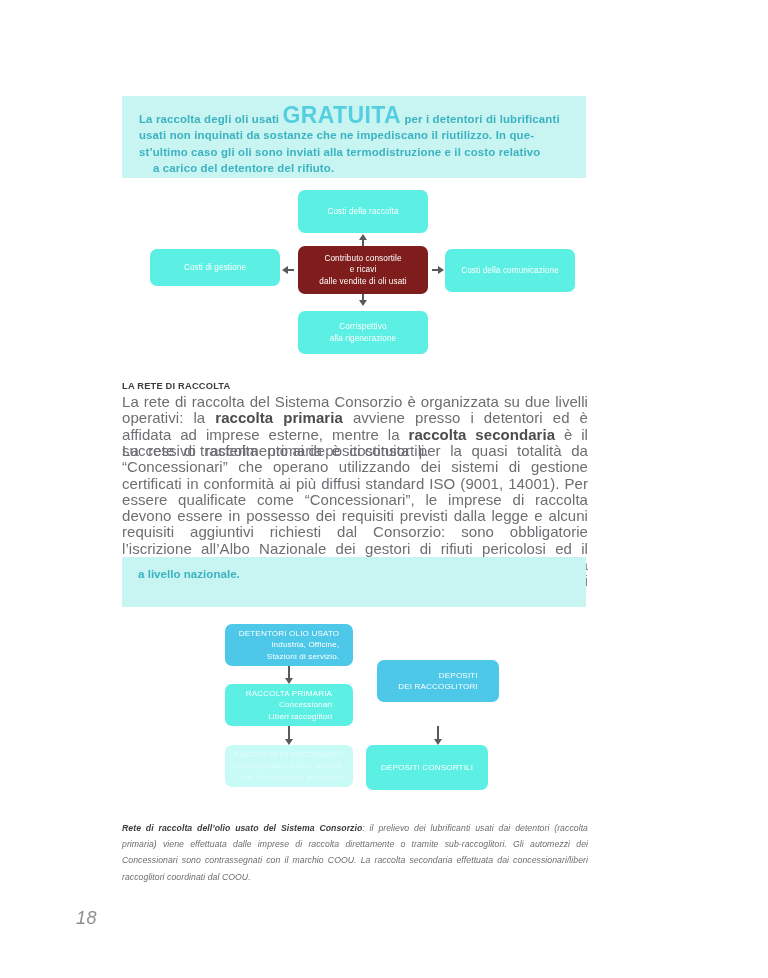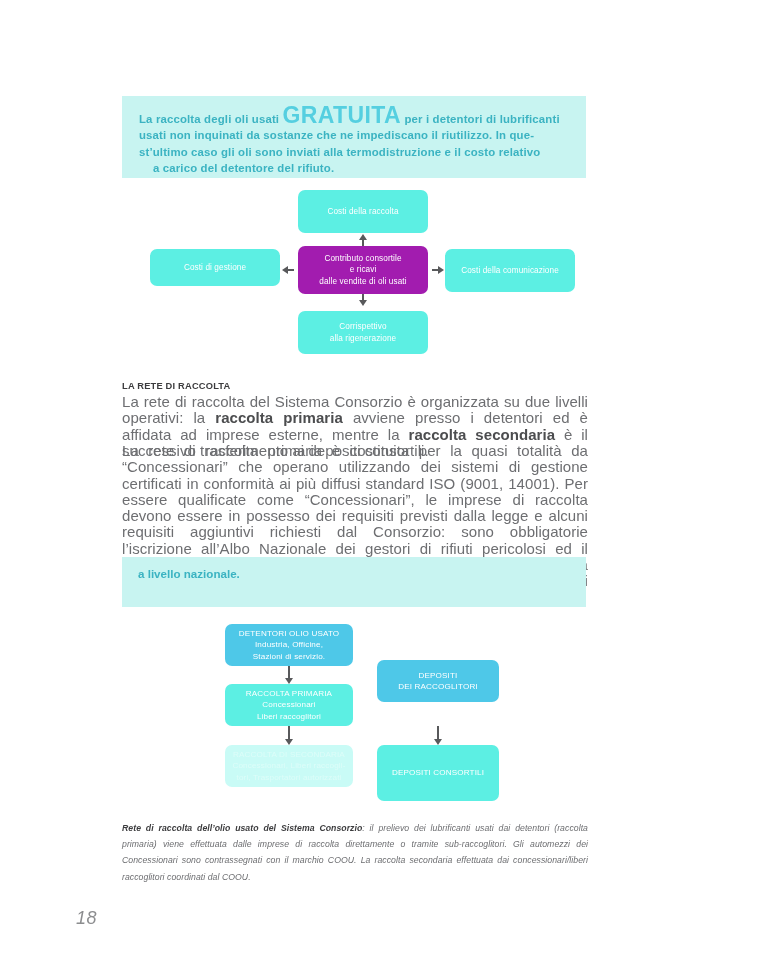--- a/index.html
+++ b/index.html
@@ -83,21 +83,21 @@
     align-items: center;
     justify-content: center;
     text-align: center;
     color: #ffffff;
     font-size: 8.2px;
     line-height: 11.5px;
     letter-spacing: 0.1px;
     box-sizing: border-box;
   }
   .dbox.turq { background: #5cefe3; }
-  .dbox.blue { background: #a21caf; }
+  .dbox.blue { background: #7f1d1d; }
 
   #box-costi-raccolta   { left: 298px; top: 190px; width: 130px; height: 43px; }
   #box-costi-gestione   { left: 150px; top: 249px; width: 130px; height: 37px; }
   #box-contributo       { left: 298px; top: 246px; width: 130px; height: 48px; }
   #box-costi-comunic    { left: 445px; top: 249px; width: 130px; height: 43px; }
   #box-corrispettivo    { left: 298px; top: 311px; width: 130px; height: 43px; }
 
   
   .arrow-line {
     position: absolute;
@@ -136,38 +136,38 @@
   #para-1 { top: 394px; }
   #para-2 { top: 443px; }
 
   
   .fbox {
     position: absolute;
     border-radius: 7px;
     display: flex;
     align-items: center;
     justify-content: center;
-    text-align: center;
+    text-align: right;
     color: #ffffff;
     font-size: 8.1px;
     line-height: 11.2px;
     letter-spacing: 0.15px;
     box-sizing: border-box;
   }
   .fbox.blue  { background: #4ec8e8; }
   .fbox.turq  { background: #5cefe3; }
   .fbox.faint { background: #c9fbf6; }
   .fbox.faint .lbl { color: #ddfdf9; }
   .fbox .t1 { font-size: 8.1px; }
 
   #fb-detentori  { left: 225px; top: 624px; width: 128px; height: 42px; }
   #fb-primaria   { left: 225px; top: 684px; width: 128px; height: 42px; }
   #fb-secondaria { left: 225px; top: 745px; width: 128px; height: 42px; }
   #fb-depositi-r { left: 377px; top: 660px; width: 122px; height: 42px; }
-  #fb-depositi-c { left: 377px; top: 745px; width: 122px; height: 56px; }
+  #fb-depositi-c { left: 366px; top: 745px; width: 122px; height: 45px; }
 
   
   #caption {
     position: absolute;
     left: 122px; top: 820px;
     width: 466px;
     color: #6d6e71;
     font-size: 8.7px;
     line-height: 16.2px;
     font-style: italic;

